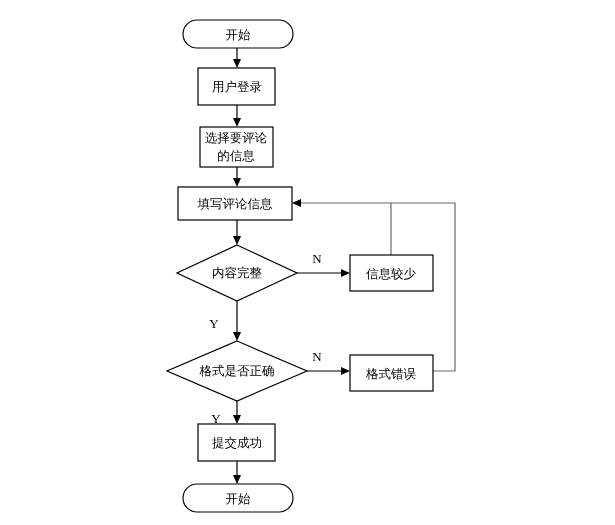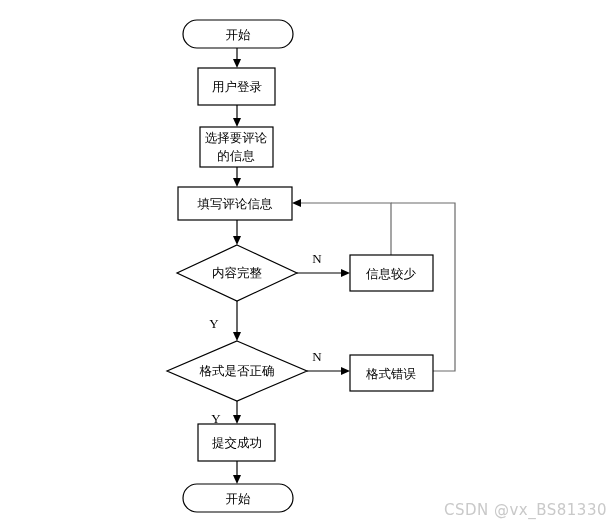--- a/index.html
+++ b/index.html
@@ -180,15 +180,14 @@
       <text class="node-label" x="237" y="443">提交成功</text>
     </g>
 
     <g>
       <rect class="node-shape" x="183" y="484" width="110" height="28" rx="14" ry="14"></rect>
       <text class="node-label" x="238" y="499">开始</text>
     </g>
 
   </svg>
 
-  <div class="watermark">CSDN @vx_BS81330</div>
 
 </div>
 
 </body></html>

